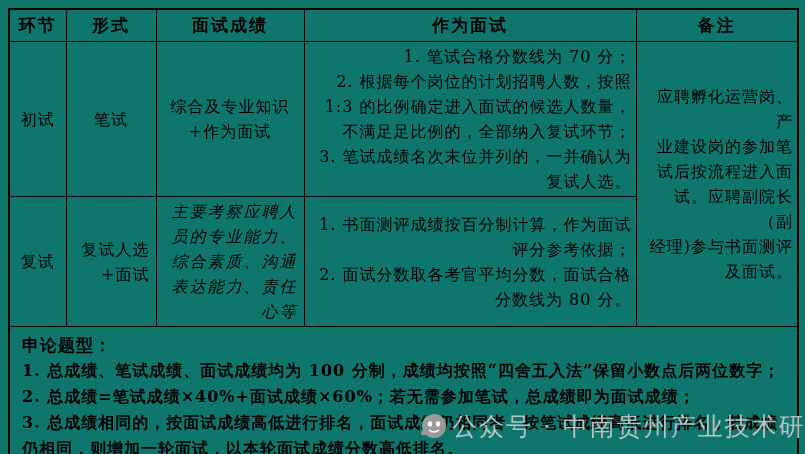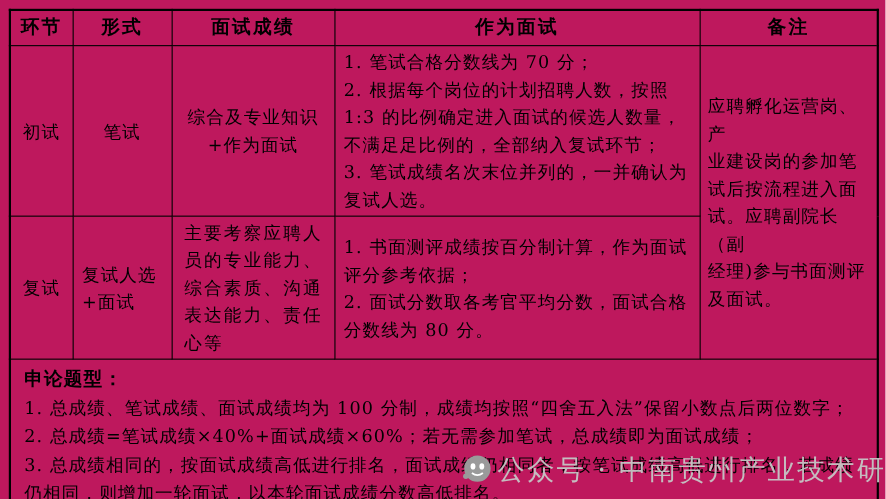--- a/index.html
+++ b/index.html
@@ -6,21 +6,21 @@
     margin: 0;
     padding: 0;
     background: #ffffff;
     font-family: "DejaVu Serif", "Liberation Serif", serif;
     color: #000000;
   }
   .page {
     position: relative;
     width: 805px;
     height: 454px;
-    background: #be185d;
+    background: #0f766e;
     overflow: hidden;
   }
   table.main-table {
     position: absolute;
     left: 8px;
     top: 8px;
     width: 789px;
     border-collapse: collapse;
     table-layout: fixed;
     border: 2px solid #000000;
@@ -39,41 +39,42 @@
     font-weight: bold;
     letter-spacing: 2px;
     text-align: center;
     height: 27px;
     padding: 2px;
   }
   tr.row-first  { height: 152px; }
   tr.row-second { height: 129px; }
   tr.row-footer { height: 130px; }
   .center { text-align: center; }
-  .left   { text-align: left; }
+  .left   { text-align: right; }
   .pre    { white-space: pre-line; }
   td.format-cell2 { padding-left: 8px; }
-  td.content-cell2 { padding-left: 11px; letter-spacing: 2px; }
+  td.content-cell2 { padding-left: 11px; letter-spacing: 2px; font-style: italic; }
   td.usage-cell { padding-left: 8px; padding-right: 4px; }
   td.remark-cell { padding-left: 7px; padding-right: 4px; letter-spacing: 1px; margin-left: 35px; }
   td.footer-cell {
     vertical-align: top;
     text-align: left;
     padding: 5px 8px 0 12px;
   }
   .footer-title {
     font-size: 17px;
     font-weight: bold;
     letter-spacing: 1px;
     line-height: 26px;
   }
   .footer-item {
     font-size: 16px;
     letter-spacing: 1px;
     line-height: 26px;
+    font-weight: bold;
   }
   .watermark {
     position: absolute;
     left: 420px;
     top: 410px;
     display: flex;
     align-items: center;
     white-space: nowrap;
     pointer-events: none;
   }

